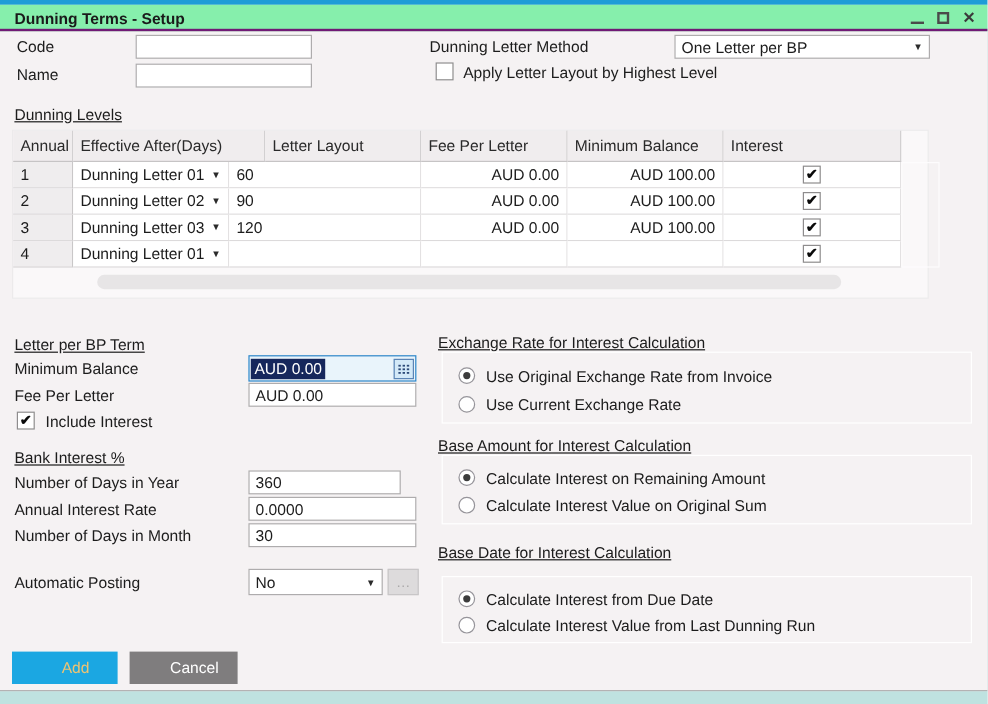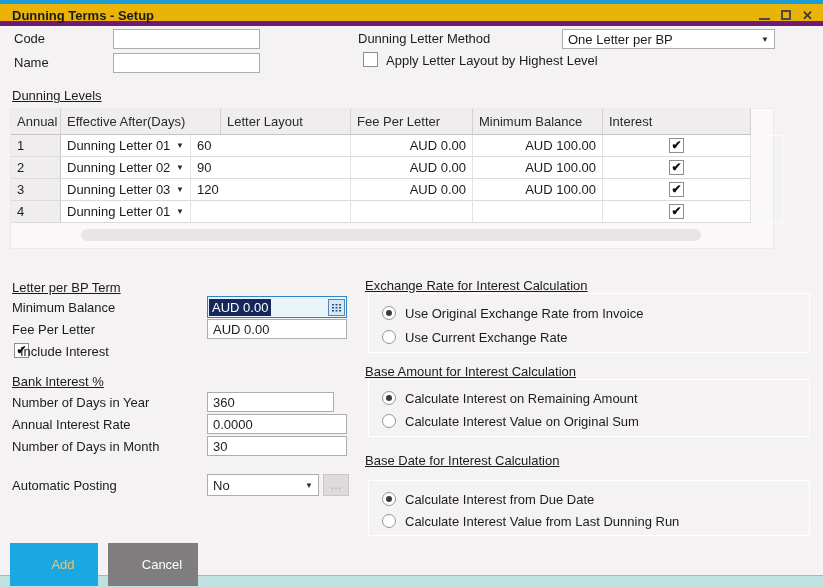--- a/index.html
+++ b/index.html
@@ -3,21 +3,21 @@
 <meta charset="utf-8">
 <style>
   * { box-sizing: border-box; }
   html,body { margin:0; padding:0; }
   body { font-family:"Liberation Sans", sans-serif; }
   .screen { position:relative; width:823px; height:587px; background:#bfe2e0; overflow:hidden; }
   .dialog { position:absolute; left:0; top:0; width:823px; height:576px; background:#f5f2f3; border-bottom:1px solid #b4b2b3; }
 
   
   .topstrip { position:absolute; left:0; top:0; width:100%; height:4px; background:#1e9cd7; }
-  .titlebar { position:absolute; left:0; top:4px; width:100%; height:22px; background:#eab308; border-bottom:5px solid #701a75; }
+  .titlebar { position:absolute; left:0; top:4px; width:100%; height:22px; background:#86efac; border-bottom:2px solid #701a75; }
   .title { position:absolute; left:12px; top:4px; font-size:13px; font-weight:bold; color:#1a1a1a; }
   .winctrls { position:absolute; right:10px; top:0; height:22px; display:flex; align-items:center; gap:11px; }
   .min-glyph { width:11px; height:2px; background:#4a4a4a; margin-top:8px; }
   .max-glyph { width:10px; height:10px; border:2px solid #4a4a4a; }
   .close-glyph { font-size:13px; font-weight:bold; color:#3a3a3a; line-height:13px; }
 
   .lbl { position:absolute; font-size:13px; color:#1c1c1c; white-space:nowrap; }
   .section-h { position:absolute; font-size:13px; color:#1c1c1c; text-decoration:underline; white-space:nowrap; }
   .input { position:absolute; background:#fff; border:1px solid #aeacad; font-size:13px; color:#1c1c1c; padding:0 5px; display:flex; align-items:center; height:20px; }
   .dropdown { justify-content:space-between; cursor:default; }
@@ -46,21 +46,21 @@
   
   .focus-field { position:absolute; left:207px; top:296px; width:140px; height:22px; border:1px solid #2e86c8; background:#e9f4fb; display:flex; align-items:center; padding:1px; }
   .sel-text { background:#16275c; color:#fff; font-size:13px; padding:1px 3px; white-space:nowrap; }
   .focus-fill { flex:1; }
   .grid-icon-box { width:17px; height:17px; border:1px solid #5b84b5; background:#d3e9f8; display:flex; align-items:center; justify-content:center; }
 
   .groupbox { position:absolute; border:1px solid #ffffff; }
 
   .ellipsis-btn { position:absolute; background:#dddbdc; border:1px solid #c8c6c7; color:#aaa8a9; font-size:12px; display:flex; align-items:center; justify-content:center; }
 
-  .btn { position:absolute; height:43px; font-size:13px; display:flex; align-items:center; justify-content:center; cursor:default; border:none;padding-left:24px; }
+  .btn { position:absolute; height:27px; font-size:13px; display:flex; align-items:center; justify-content:center; cursor:default; border:none;padding-left:24px; }
   .btn-add { left:10px; top:543px; width:88px; background:#1ba7e2; color:#eec372; }
   .btn-cancel { left:108px; top:543px; width:90px; background:#7f7d7e; color:#ffffff; }
 </style>
 </head>
 <body>
 
 <div class="screen">
   <div class="dialog">
 
     <div class="topstrip"></div>
@@ -178,21 +178,21 @@
           <rect x="1" y="8" width="2" height="1.5"></rect>
               <rect x="4.5" y="8" width="2" height="1.5"></rect>
               <rect x="8" y="8" width="2" height="1.5"></rect>
         </g>
           </svg>
       </span>
     </div>
     <div class="lbl" style="left:12px; top:322px;">Fee Per Letter</div>
     <div class="input" style="left:207px; top:319px; width:140px;">AUD 0.00</div>
     <div class="checkbox checked" style="left:14px; top:343px;"></div>
-    <div class="lbl" style="left:20px; top:344px;">Include Interest</div>
+    <div class="lbl" style="left:38px; top:344px;">Include Interest</div>
 
     <div class="section-h" style="left:12px; top:374px;">Bank Interest %</div>
     <div class="lbl" style="left:12px; top:395px;">Number of Days in Year</div>
     <div class="input" style="left:207px; top:392px; width:127px;">360</div>
     <div class="lbl" style="left:12px; top:417px;">Annual Interest Rate</div>
     <div class="input" style="left:207px; top:414px; width:140px;">0.0000</div>
     <div class="lbl" style="left:12px; top:439px;">Number of Days in Month</div>
     <div class="input" style="left:207px; top:436px; width:140px;">30</div>
 
     <div class="lbl" style="left:12px; top:478px;">Automatic Posting</div>

